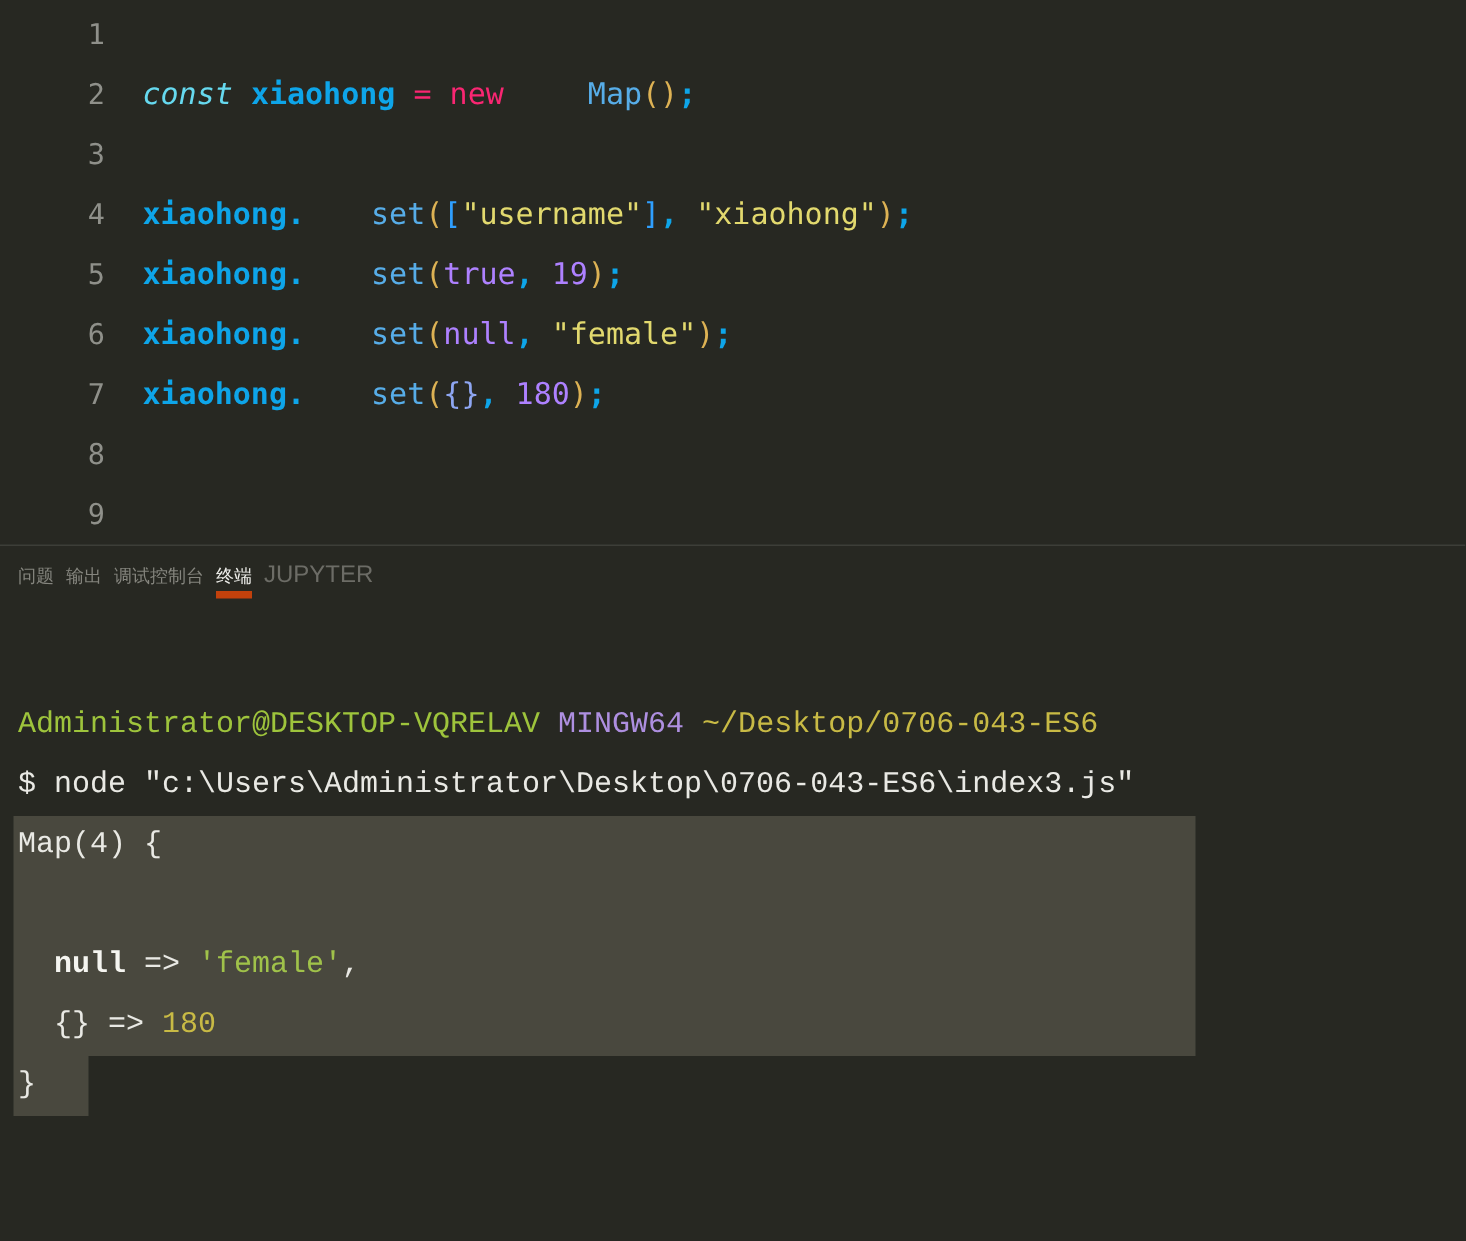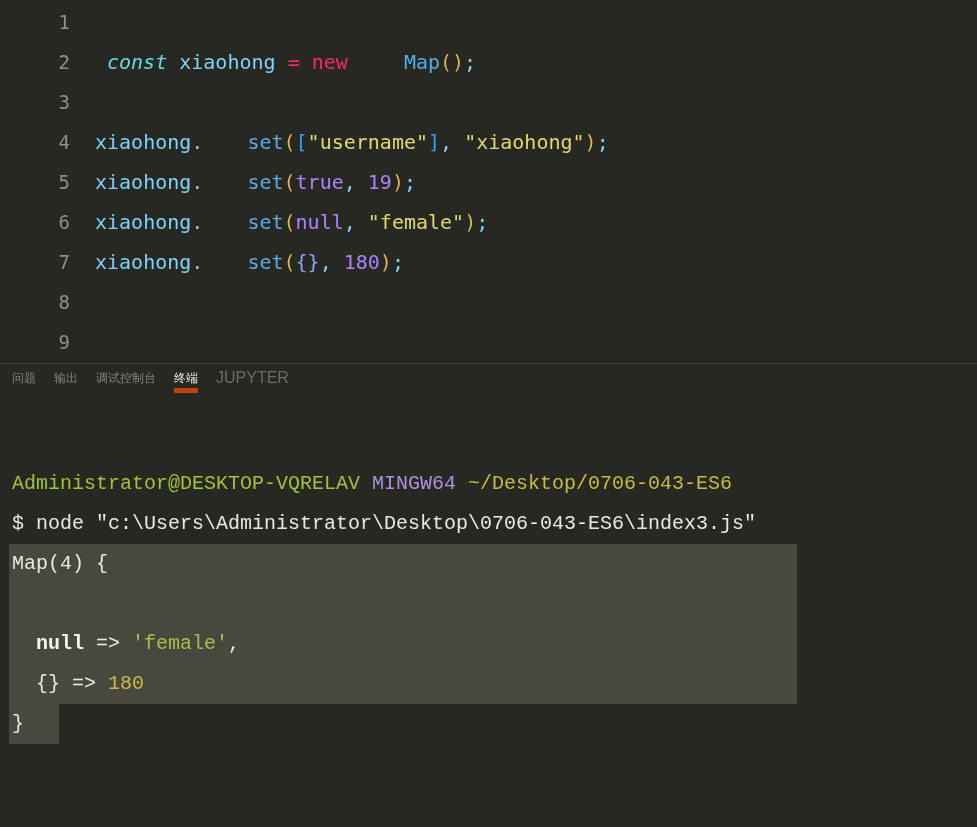--- a/index.html
+++ b/index.html
@@ -18,34 +18,34 @@
     padding-top:2px;
   }
   .ed-line { height:40px; line-height:40px; white-space:pre; font-size:20px; }
   .ed-num {
     display:inline-block; width:70px; text-align:right;
     color:#8f908a; font-size:19px;
   }
   .ed-code { padding-left:25px; color:#f8f8f2; }
   .ed-code span { white-space:pre; }
 
-  .tk-plain   { color:#7dd3fc; }
-  .tk-kw      { color:#66d9ef; font-style:italic;margin-left:12px; }
+  .tk-plain   { color:#0ea5e9;font-weight:bold; }
+  .tk-kw      { color:#66d9ef; font-style:italic; }
   .tk-pink    { color:#f92672; }
   .tk-blue    { color:#57ade8;margin-left:44px; }
   .tk-str     { color:#e2d96e; }
   .tk-purple  { color:#ae81ff; }
   .tk-gold    { color:#ddb254; }
   .tk-bblue   { color:#2f9fff; }
   .tk-bviolet { color:#8ea6f2; }
 
   
   #panel-tabs {
     position:absolute; left:0; top:365px; width:977px; height:40px;
-    display:flex; gap:18px;
+    display:flex; align-items:center; gap:8px;
     padding-left:12px;
     font-family:"Liberation Sans", sans-serif;
     font-size:12px;
   }
   .p-tab { color:#85857e; cursor:pointer; height:28px; line-height:26px; }
   .p-tab.active { color:#eeeeea; border-bottom:5px solid #c2410c; }
   .p-tab.dim { color:#6c6c66; font-size:16px; }
 
   
   #terminal {

